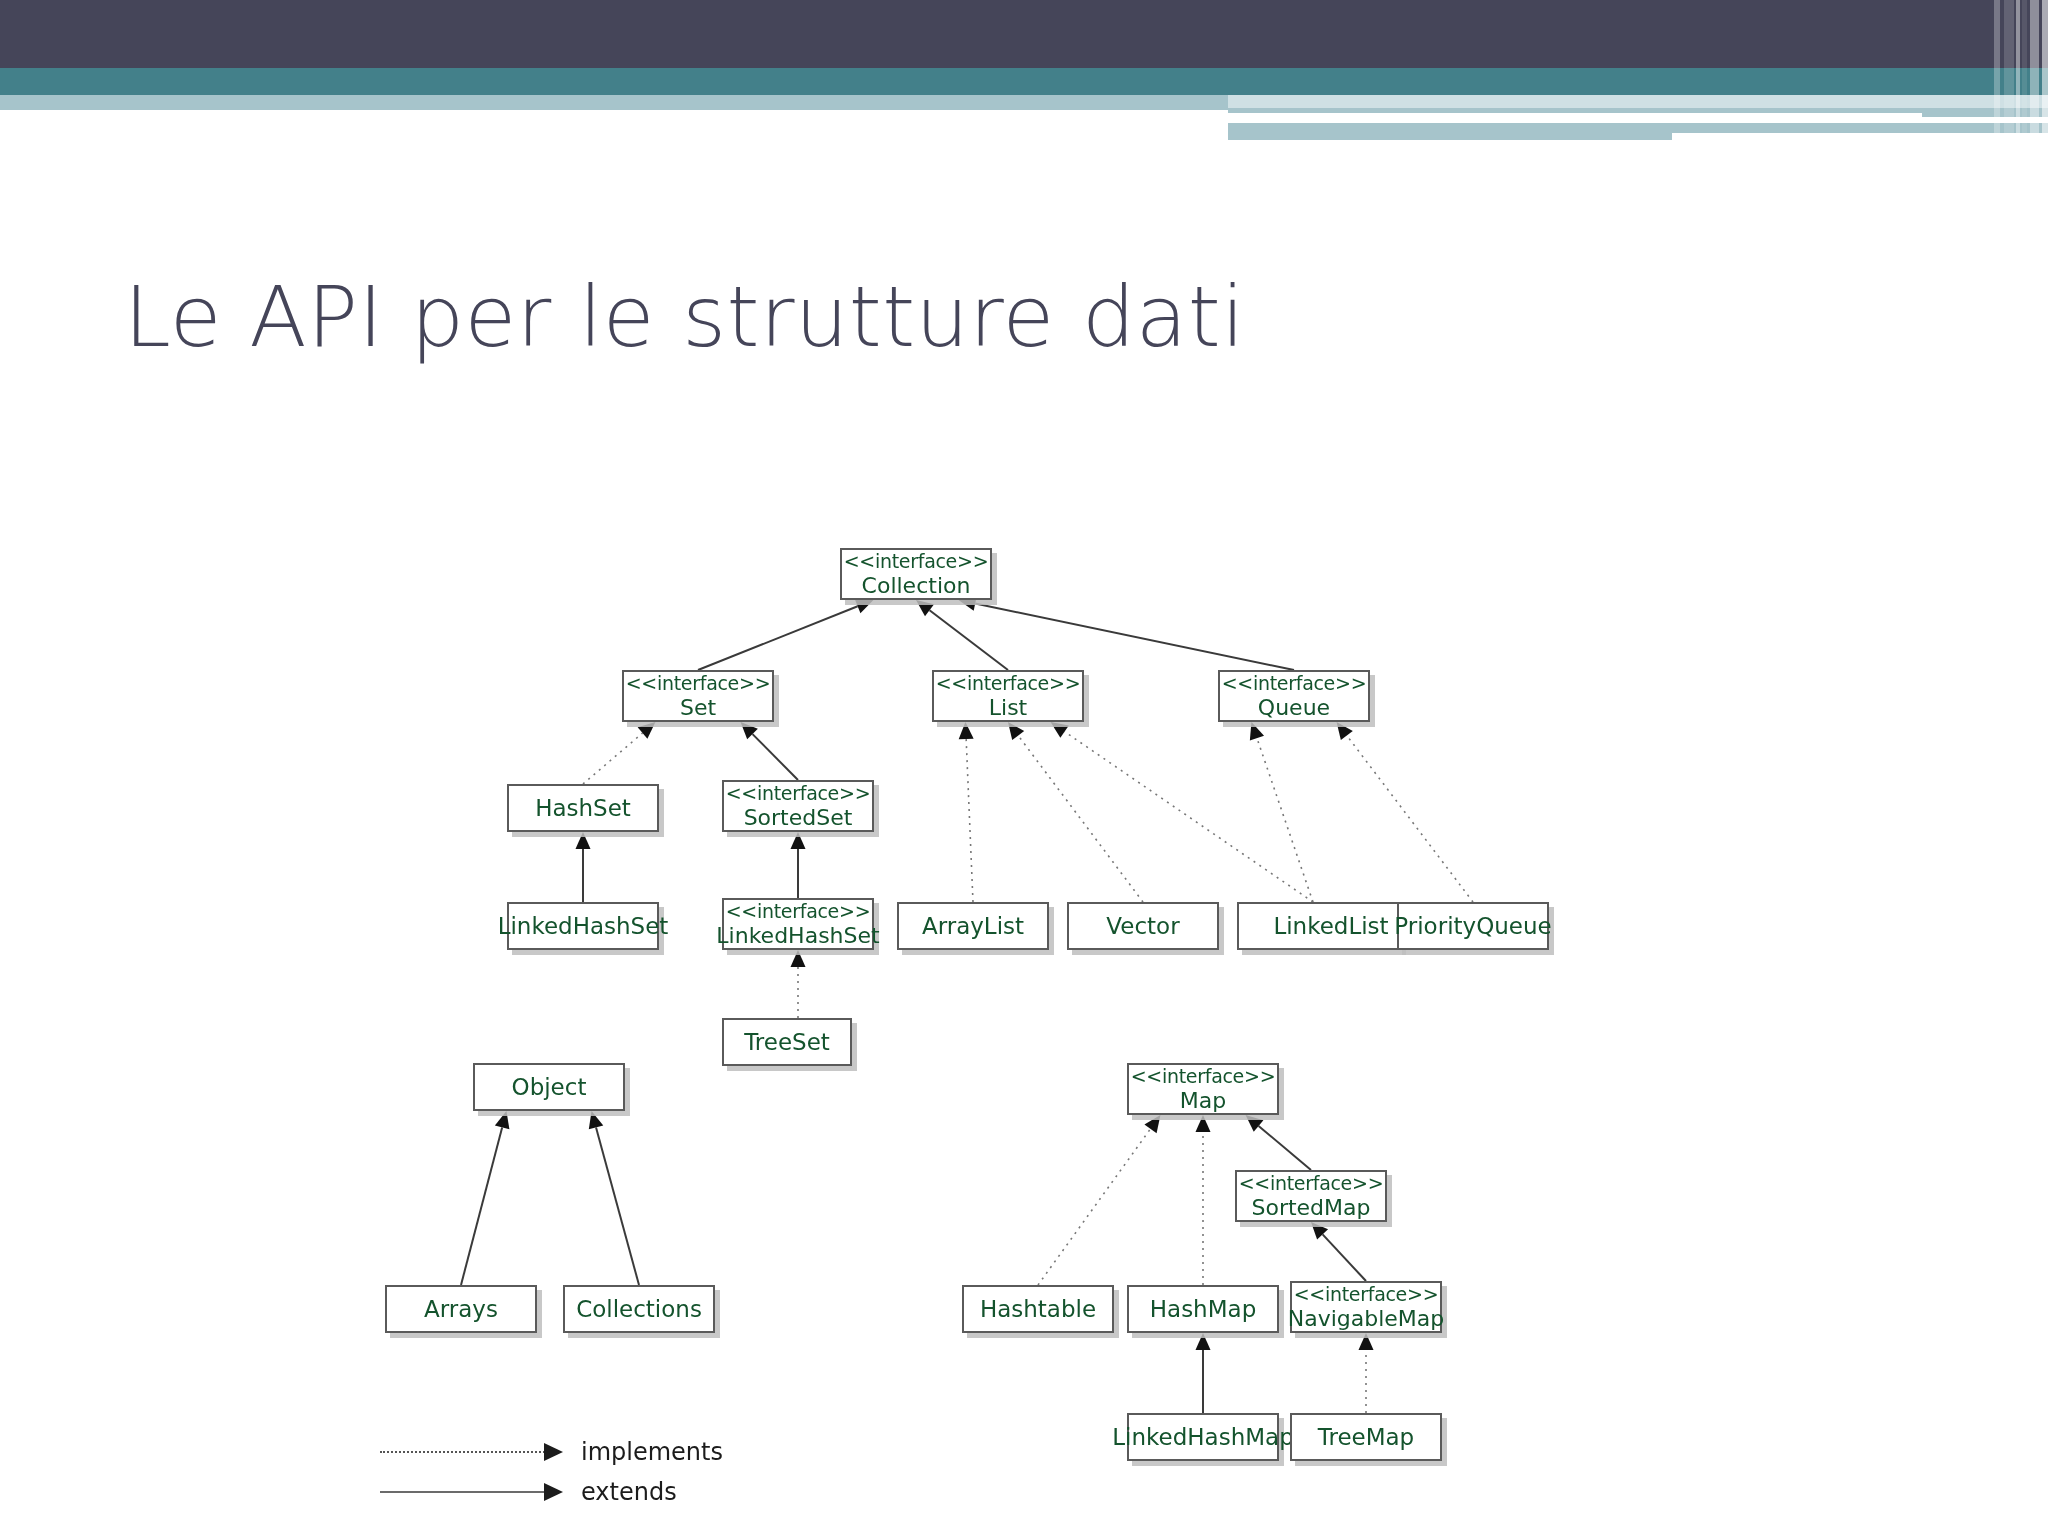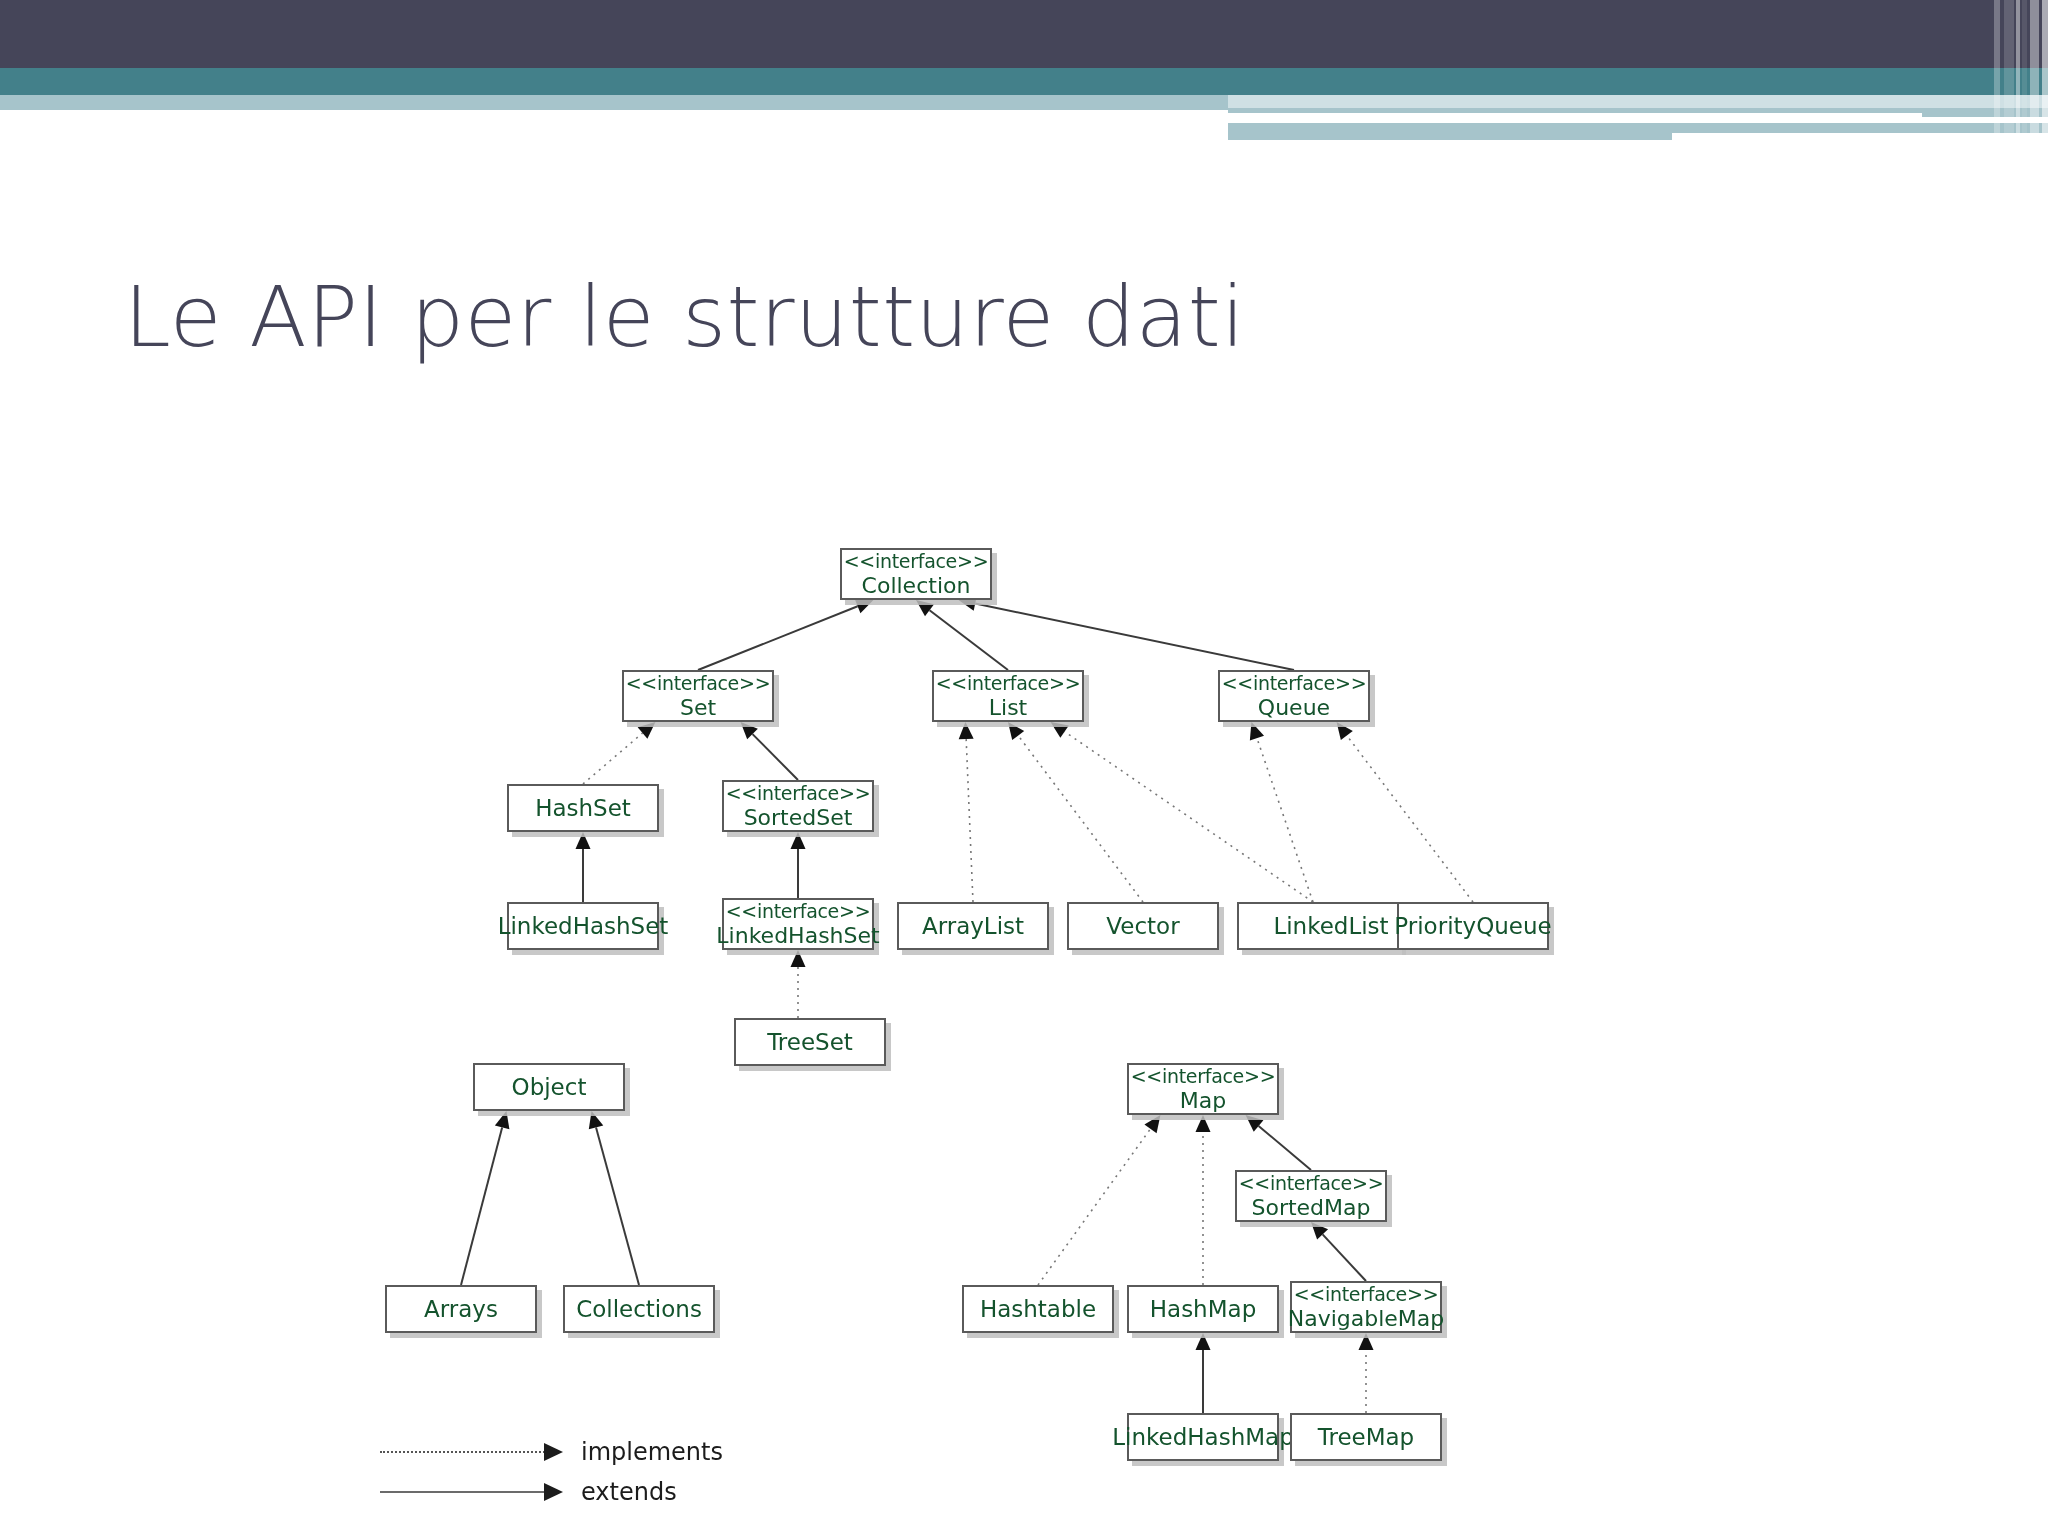--- a/index.html
+++ b/index.html
@@ -340,21 +340,21 @@
       </div>
       <div class="uml-box single" style="left: 1067px; top: 902px; width: 152px; height: 48px;">
         <div class="uml-name">Vector</div>
       </div>
       <div class="uml-box single" style="left: 1237px; top: 902px; width: 164px; height: 48px; padding-left: 24px;">
         <div class="uml-name">LinkedList</div>
       </div>
       <div class="uml-box single" style="left: 1397px; top: 902px; width: 152px; height: 48px;">
         <div class="uml-name">PriorityQueue</div>
       </div>
-      <div class="uml-box single" style="left: 722px; top: 1018px; width: 152px; height: 48px; margin-left: 12px;">
+      <div class="uml-box single" style="left: 722px; top: 1018px; width: 130px; height: 48px;">
         <div class="uml-name">TreeSet</div>
       </div>
       <div class="uml-box single" style="left: 473px; top: 1063px; width: 152px; height: 48px;">
         <div class="uml-name">Object</div>
       </div>
       <div class="uml-box single" style="left: 385px; top: 1285px; width: 152px; height: 48px;">
         <div class="uml-name">Arrays</div>
       </div>
       <div class="uml-box single" style="left: 563px; top: 1285px; width: 152px; height: 48px;">
         <div class="uml-name">Collections</div>

